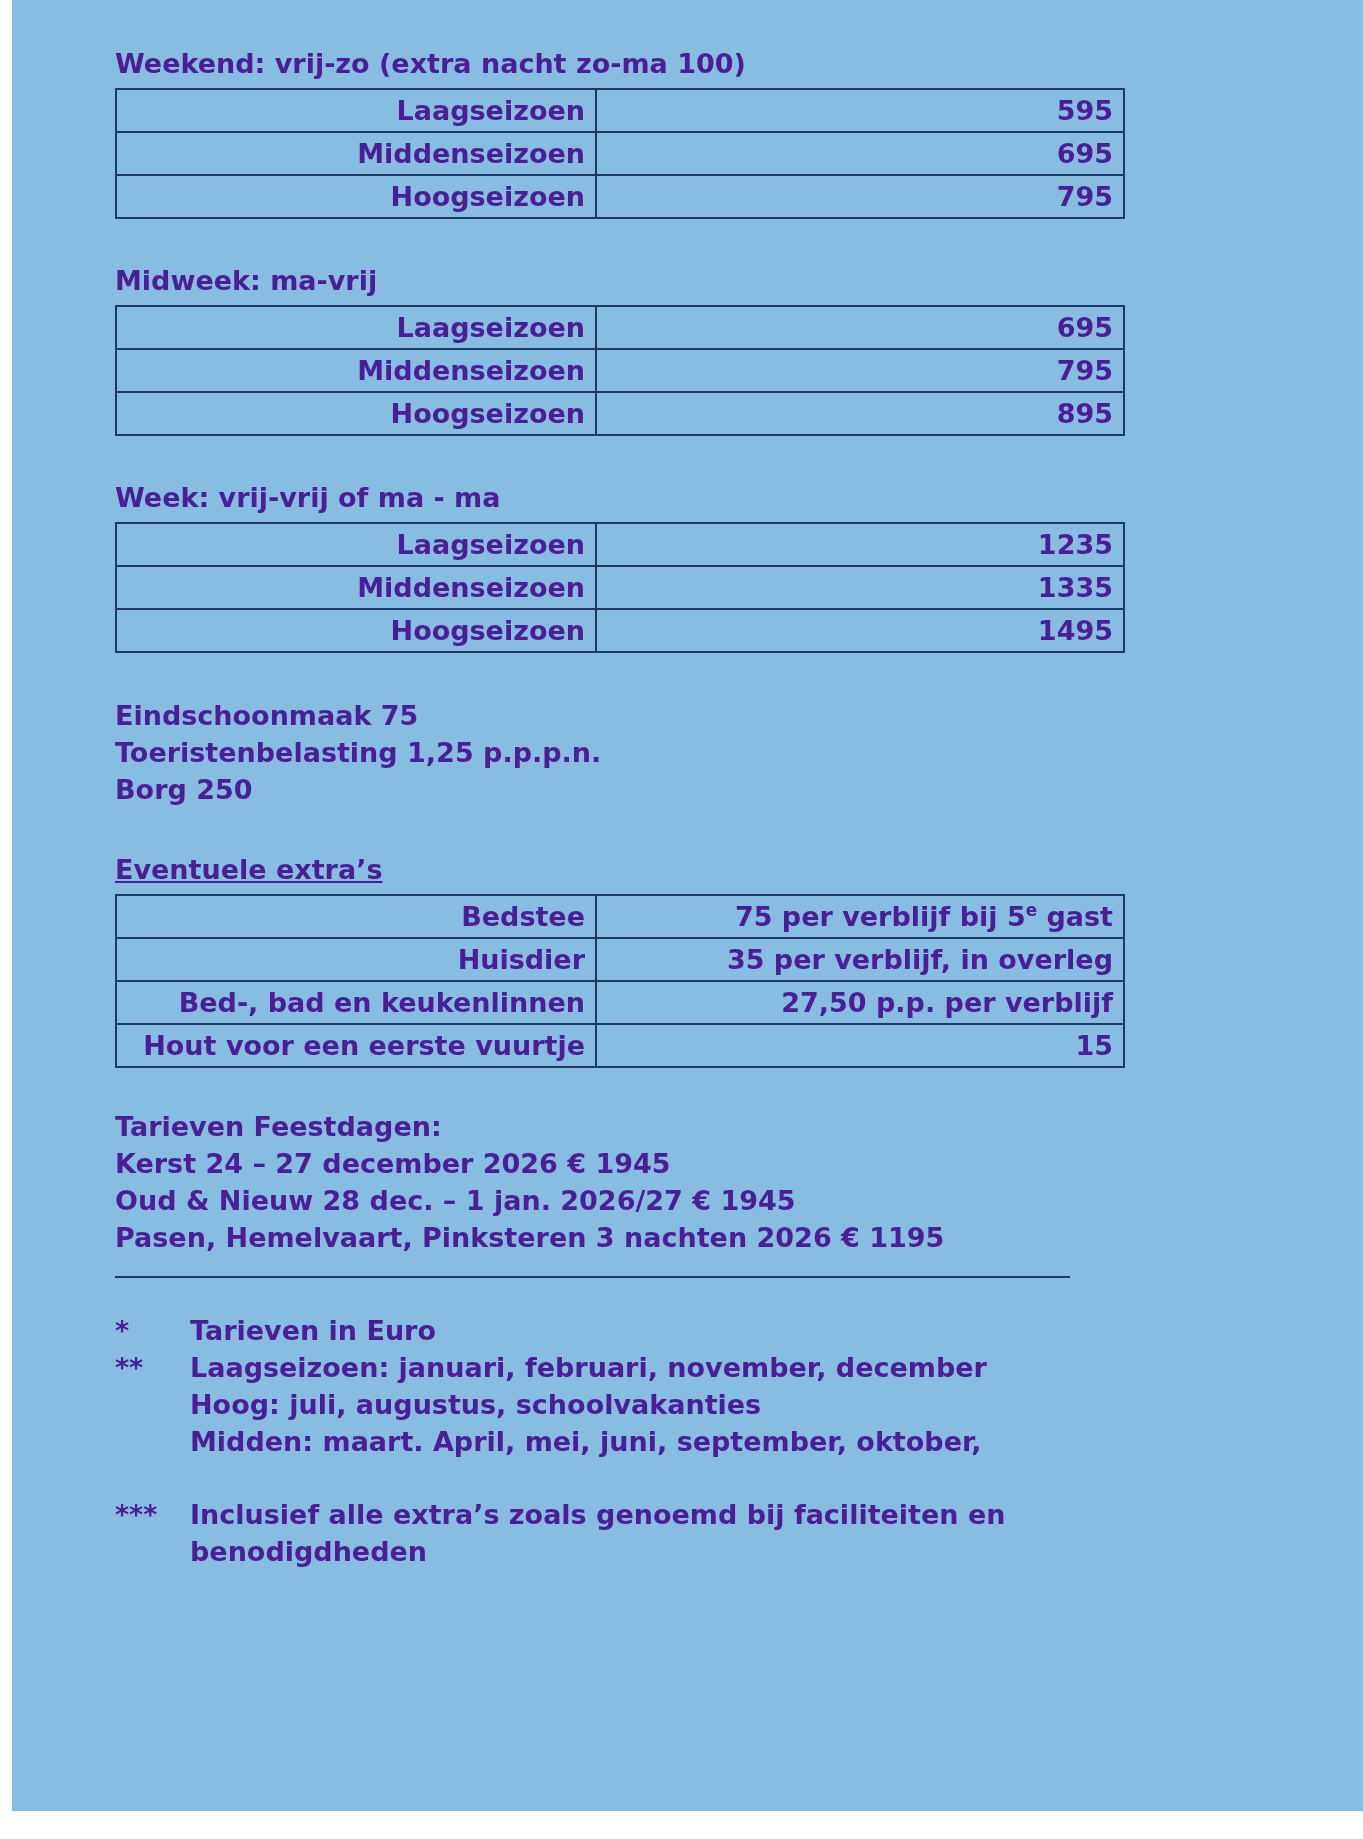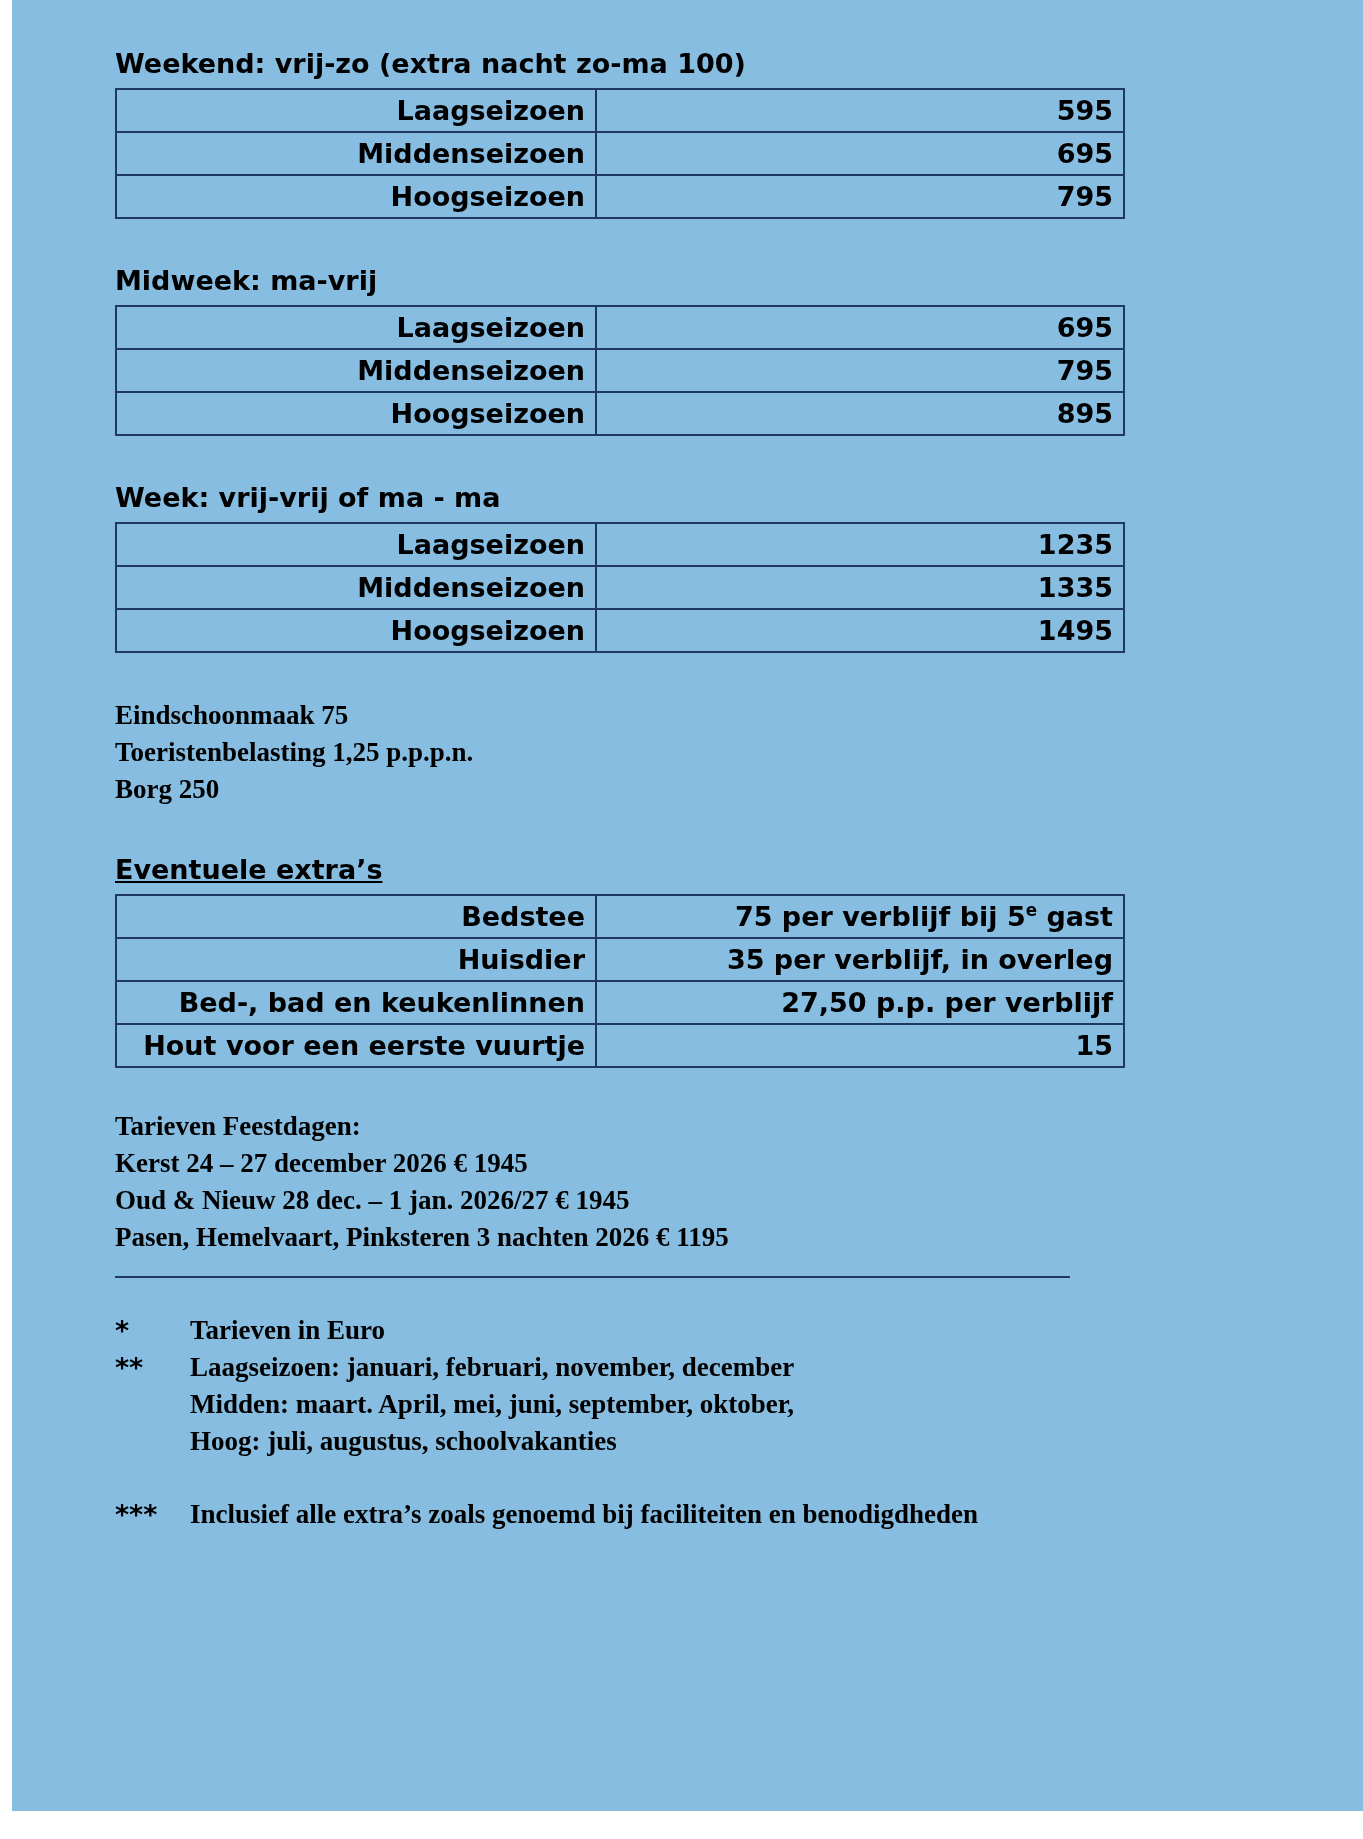--- a/index.html
+++ b/index.html
@@ -8,21 +8,21 @@
     background: #ffffff;
     font-family: "DejaVu Sans", sans-serif;
     font-weight: bold;
     position: relative;
     overflow: hidden;
   }
   .page {
     position: absolute;
     left: 12px; top: 0; right: 0; bottom: 28px;
     background: #86BDE1;
-    color: #000000;
+    color: #4c1d95;
   }
   .content {
     padding: 46px 0 0 103px;
     width: 1058px;
   }
   .section { margin-top: 44px; }
   .section.first { margin-top: 0; }
   .section-title {
     font-size: 27px;
     line-height: 36px;
@@ -39,21 +39,21 @@
   table.price-table td {
     border: 2px solid #1F3864;
     font-size: 27px;
     line-height: 33px;
     padding: 4px 10px 4px 11px;
     vertical-align: middle;
     font-weight: bold;
   }
   td.col-label { width: 480px; }
   td.col-value { width: 528px; }
-  .text-line { font-size: 27px; line-height: 37px; font-family: Liberation Serif, serif; }
+  .text-line { font-size: 27px; line-height: 37px; }
   .holidays-block {
     margin-top: 40px;
     width: 955px;
     border-bottom: 2px solid #1F3864;
     padding-bottom: 20px;
   }
   .footnotes { margin-top: 34px; width: 955px; }
   .footnote { display: flex; align-items: flex-start; }
   .footnote.gap-before { margin-top: 36px; }
   .footnote-marker {
@@ -171,22 +171,22 @@
       <div class="footnote">
         <div class="footnote-marker">*</div>
         <div class="footnote-lines">
           <div class="text-line">Tarieven in Euro</div>
         </div>
       </div>
       <div class="footnote">
         <div class="footnote-marker">**</div>
         <div class="footnote-lines">
           <div class="text-line">Laagseizoen: januari, februari, november, december</div>
+          <div class="text-line">Hoog: juli, augustus, schoolvakanties</div>
           <div class="text-line">Midden: maart. April, mei, juni, september, oktober,</div>
-          <div class="text-line">Hoog: juli, augustus, schoolvakanties</div>
         </div>
       </div>
       <div class="footnote gap-before">
         <div class="footnote-marker">***</div>
         <div class="footnote-lines">
           <div class="text-line">Inclusief alle extra’s zoals genoemd bij faciliteiten en benodigdheden</div>
         </div>
       </div>
     </div>
 

